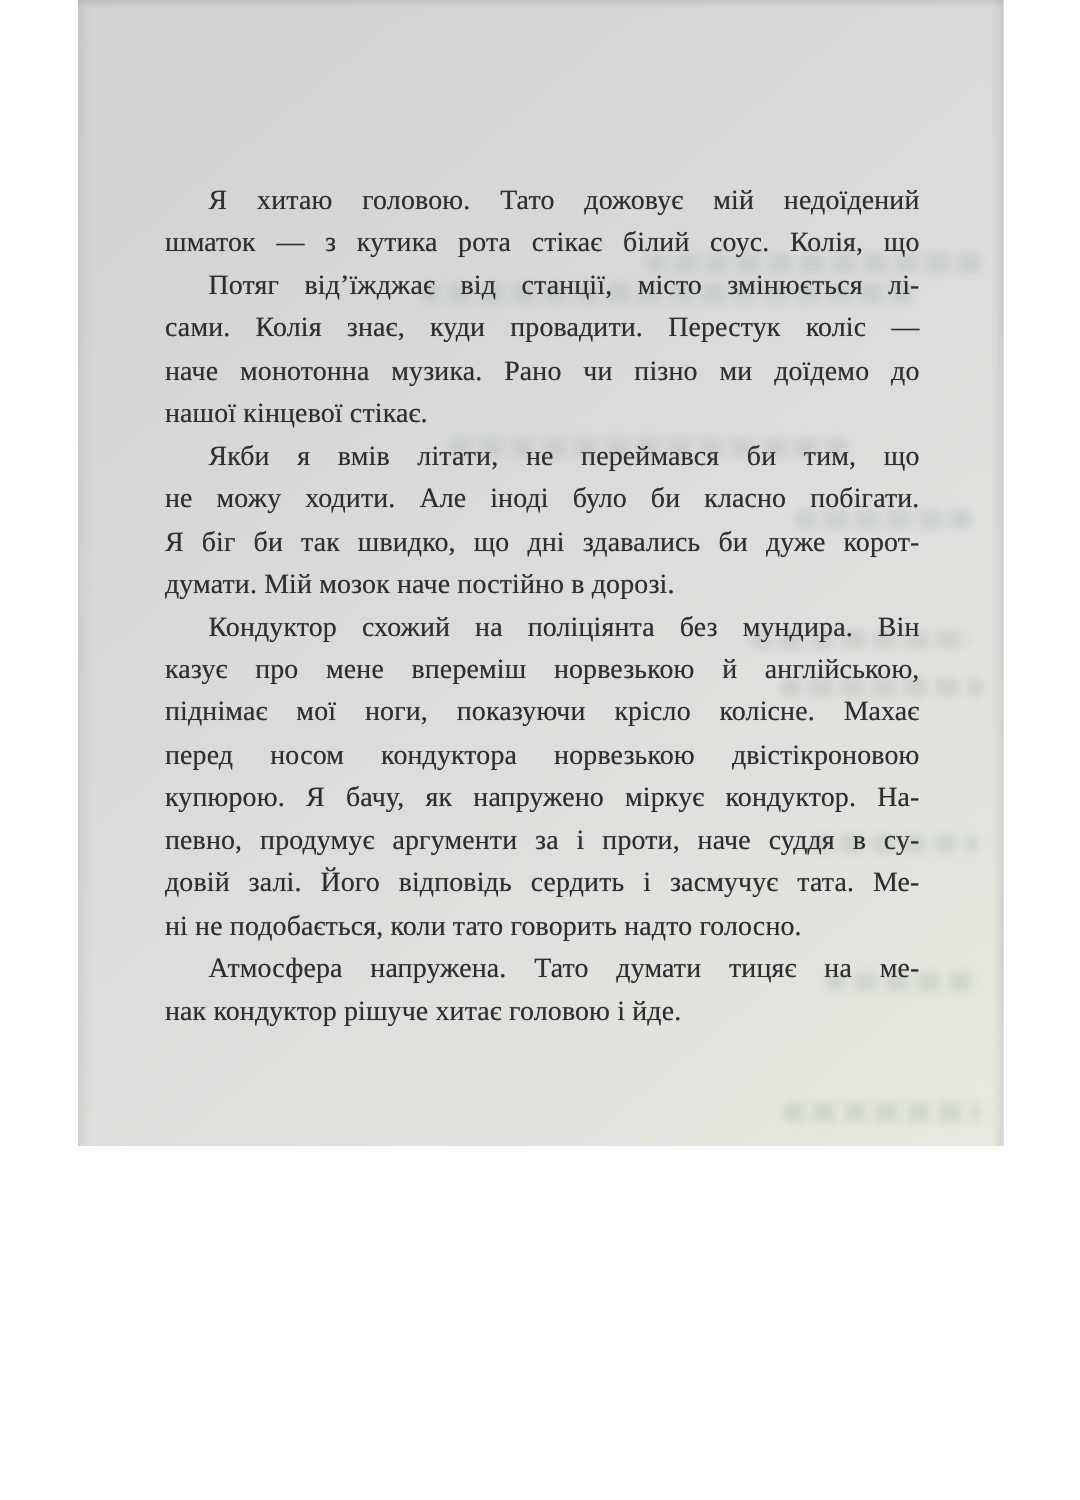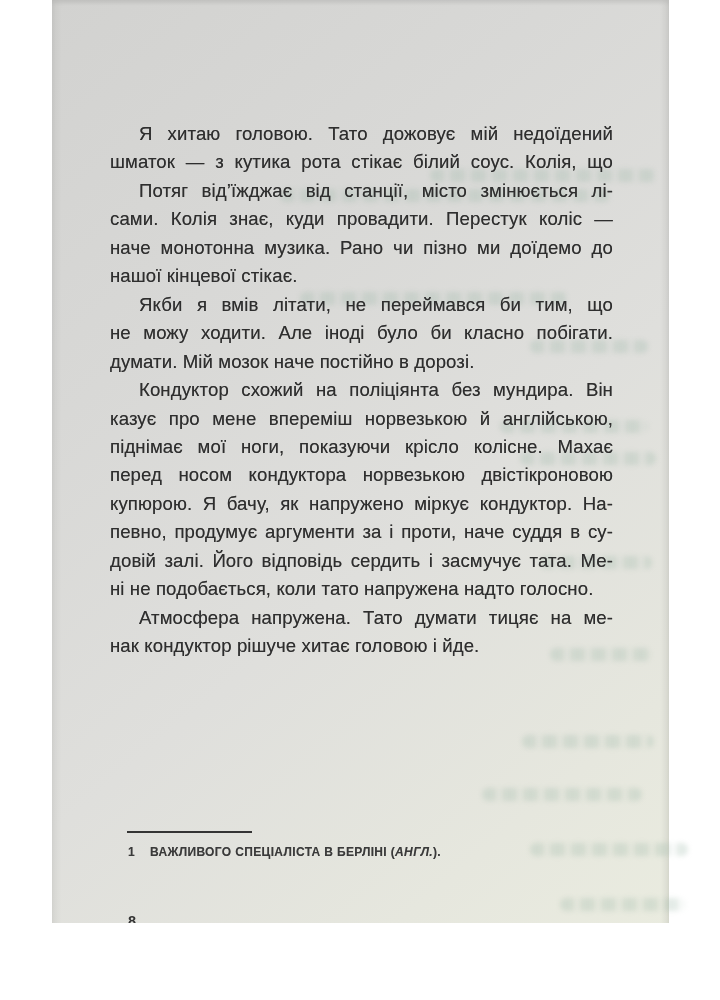--- a/index.html
+++ b/index.html
@@ -4,23 +4,24 @@
 <style>
   html, body {
     margin: 0;
     padding: 0;
     background: #ffffff;
     font-family: "Liberation Sans", "DejaVu Sans", sans-serif;
   }
   .stage {
     position: relative;
     width: 720px;
-    height: 923px;
+    height: 764px;
     background: #ffffff;
     overflow: hidden;
+    font-family: Liberation Serif, serif;
   }
   
   .page {
     position: absolute;
     left: 52px;
     top: 0;
     width: 617px;
     height: 1000px;
     background: linear-gradient(140deg,
       #d2d2d0 0%,
@@ -131,31 +132,32 @@
         </div>
         <div class="para">
           <div class="line first">Потяг від’їжджає від станції, місто змінюється лі-</div>
           <div class="line">сами. Колія знає, куди провадити. Перестук коліс —</div>
           <div class="line">наче монотонна музика. Рано чи пізно ми доїдемо до</div>
           <div class="line last">нашої кінцевої стікає.</div>
         </div>
         <div class="para">
           <div class="line first">Якби я вмів літати, не переймався би тим, що</div>
           <div class="line">не можу ходити. Але іноді було би класно побігати.</div>
+          <div class="line">Я біг би так швидко, що дні здавались би дуже корот-</div>
           <div class="line last">думати. Мій мозок наче постійно в дорозі.</div>
         </div>
         <div class="para">
           <div class="line first">Кондуктор схожий на поліціянта без мундира. Він</div>
           <div class="line">казує про мене впереміш норвезькою й англійською,</div>
           <div class="line">піднімає мої ноги, показуючи крісло колісне. Махає</div>
           <div class="line">перед носом кондуктора норвезькою двістікроновою</div>
           <div class="line">купюрою. Я бачу, як напружено міркує кондуктор. На-</div>
           <div class="line">певно, продумує аргументи за і проти, наче суддя в су-</div>
           <div class="line">довій залі. Його відповідь сердить і засмучує тата. Ме-</div>
-          <div class="line last">ні не подобається, коли тато напружена надто голосно.</div>
+          <div class="line last">ні не подобається, коли тато говорить надто голосно.</div>
         </div>
         <div class="para">
           <div class="line first">Атмосфера напружена. Тато думати тицяє на ме-</div>
           <div class="line last">нак кондуктор рішуче хитає головою і йде.</div>
         </div>
       </main>
 
     <div class="footnote-rule"></div>
 
     <div class="footnote">

